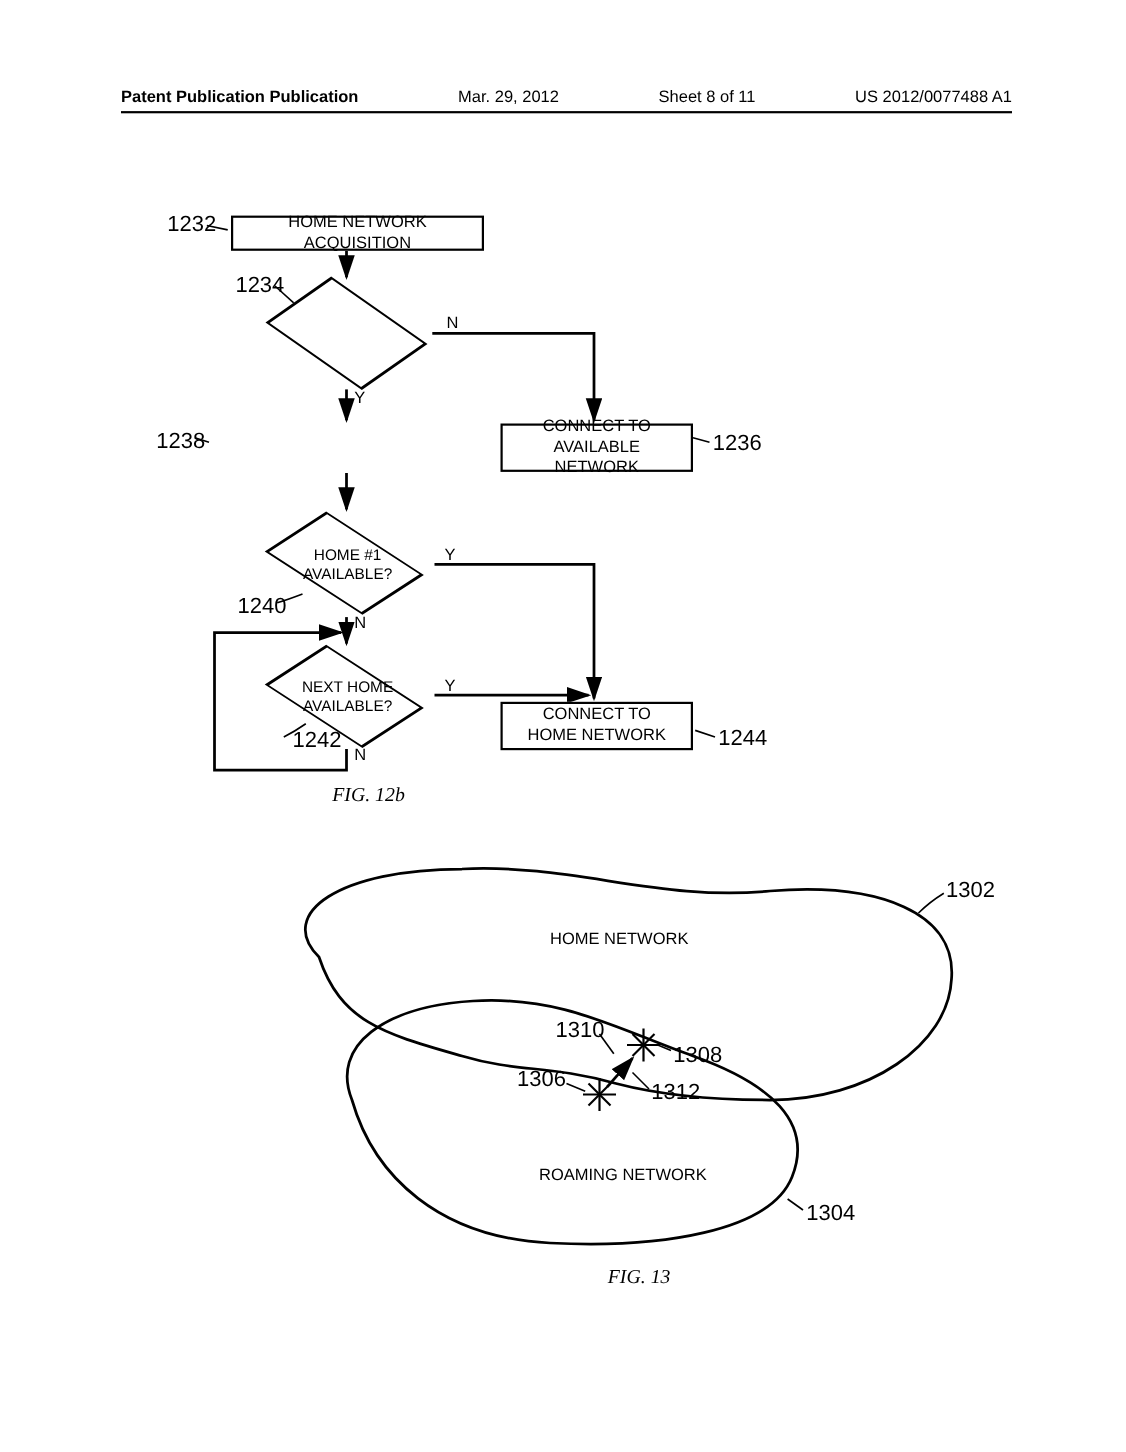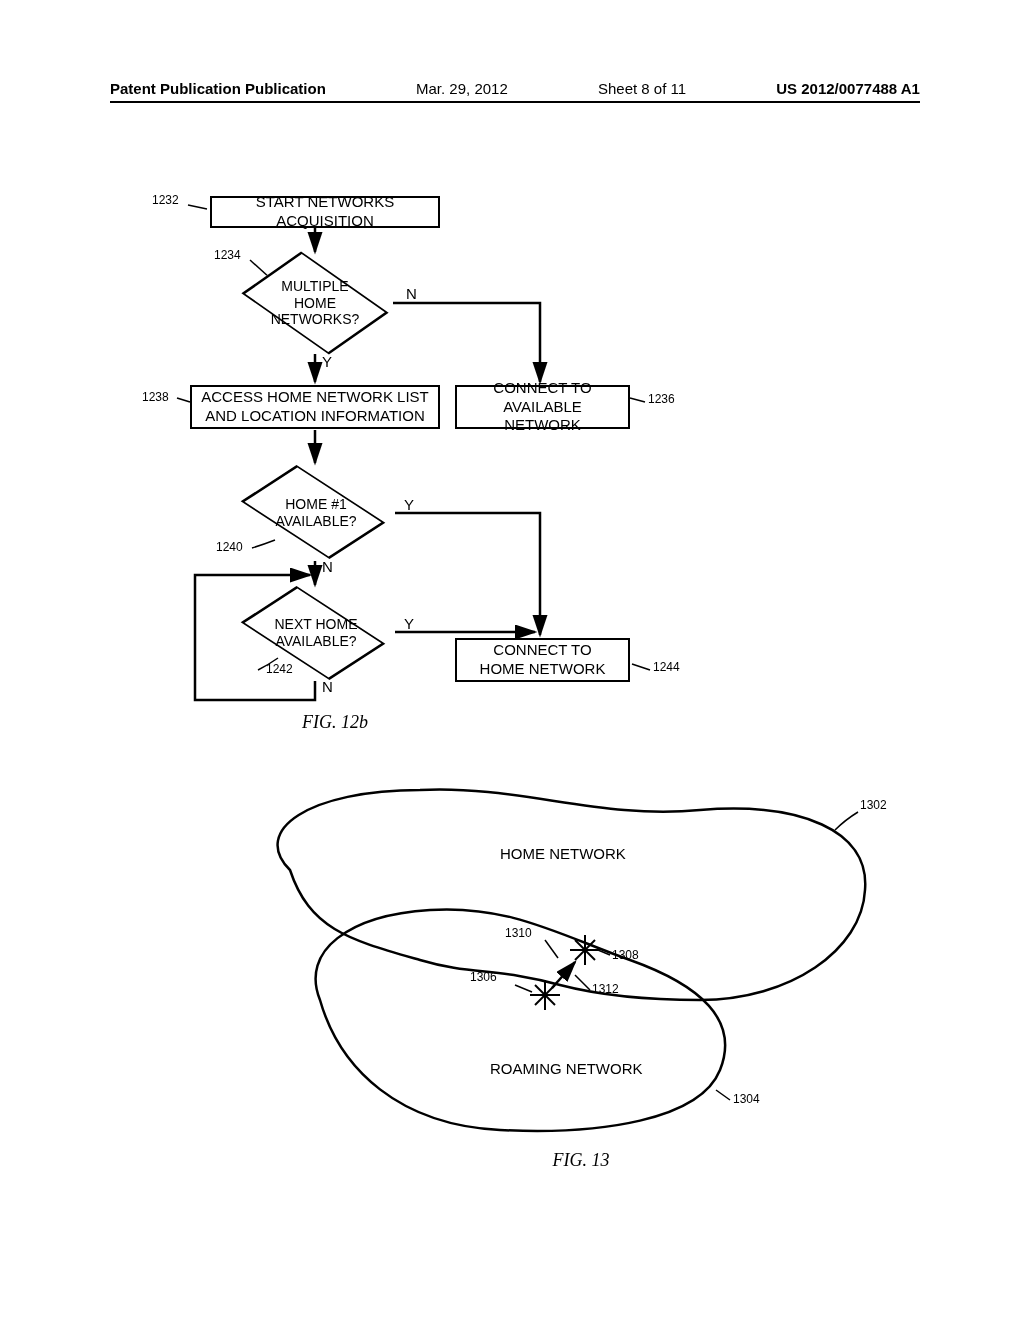--- a/index.html
+++ b/index.html
@@ -19,21 +19,21 @@
   .header {
     display: flex;
     justify-content: space-between;
     border-bottom: 2px solid #000;
     padding-bottom: 4px;
     font-size: 15px;
   }
   .header .pub-label { font-weight: bold; }
   .header .date {}
   .header .sheet {}
-  .header .pubnum { font-weight: bold; }
+  .header .pubnum { font-weight: normal; }
   .canvas {
     position: absolute;
     left: 0; top: 0;
     width: 1024px; height: 1320px;
   }
   .box {
     position: absolute;
     border: 2.5px solid #000;
     background: #fff;
     text-align: center;
@@ -57,21 +57,21 @@
     position: absolute;
     text-align: center;
     font-size: 14px;
     line-height: 1.2;
     display: flex;
     align-items: center;
     justify-content: center;
   }
   .refnum {
     position: absolute;
-    font-size: 12px;
+    font-size: 20px;
   }
   .yn {
     position: absolute;
     font-size: 15px;
   }
   .fig-label {
     position: absolute;
     font-style: italic;
     font-family: "Times New Roman", serif;
     font-size: 18px;
@@ -178,40 +178,31 @@
     <line x1="610" y1="955" x2="598" y2="950" stroke="#000" stroke-width="1.5"></line>
 
     <line x1="515" y1="985" x2="532" y2="992" stroke="#000" stroke-width="1.5"></line>
 
     <path d="M835,830 Q845,820 858,812" fill="none" stroke="#000" stroke-width="1.5"></path>
 
     <line x1="716" y1="1090" x2="730" y2="1100" stroke="#000" stroke-width="1.5"></line>
   </svg>
 
   <div class="box" style="left:210px; top:196px; width:230px; height:32px;">
-    <span>START NETWORKS ACQUISITION</span>
+    <span>HOME NETWORK ACQUISITION</span>
   </div>
   <div class="refnum" style="left:152px; top:193px;">1232</div>
 
   <div class="diamond-wrap" style="left:237px; top:252px; width:156px; height:102px;">
     <div class="diamond" style="left:39px; top:12px; width:78px; height:78px; transform: rotate(45deg) skew(-10deg,-10deg) scale(1.35,0.92);"></div>
-  </div>
-  <div class="diamond-label" style="left:260px; top:276px; width:110px; height:54px;">
-    <span style="white-space:pre-line;">MULTIPLE
-HOME
-NETWORKS?</span>
   </div>
   <div class="refnum" style="left:214px; top:248px;">1234</div>
   <div class="yn" style="left:406px; top:285px;">N</div>
   <div class="yn" style="left:322px; top:353px;">Y</div>
 
-  <div class="box" style="left:190px; top:385px; width:250px; height:44px;">
-    <span style="white-space:pre-line;">ACCESS HOME NETWORK LIST
-AND LOCATION INFORMATION</span>
-  </div>
   <div class="refnum" style="left:142px; top:390px;">1238</div>
 
   <div class="box" style="left:455px; top:385px; width:175px; height:44px;">
     <span style="white-space:pre-line;">CONNECT TO
 AVAILABLE NETWORK</span>
   </div>
   <div class="refnum" style="left:648px; top:392px;">1236</div>
 
   <div class="diamond-wrap" style="left:237px; top:463px; width:156px; height:98px;">
     <div class="diamond" style="left:39px; top:12px; width:74px; height:74px; transform: rotate(45deg) skew(-12deg,-12deg) scale(1.4,0.88);"></div>

